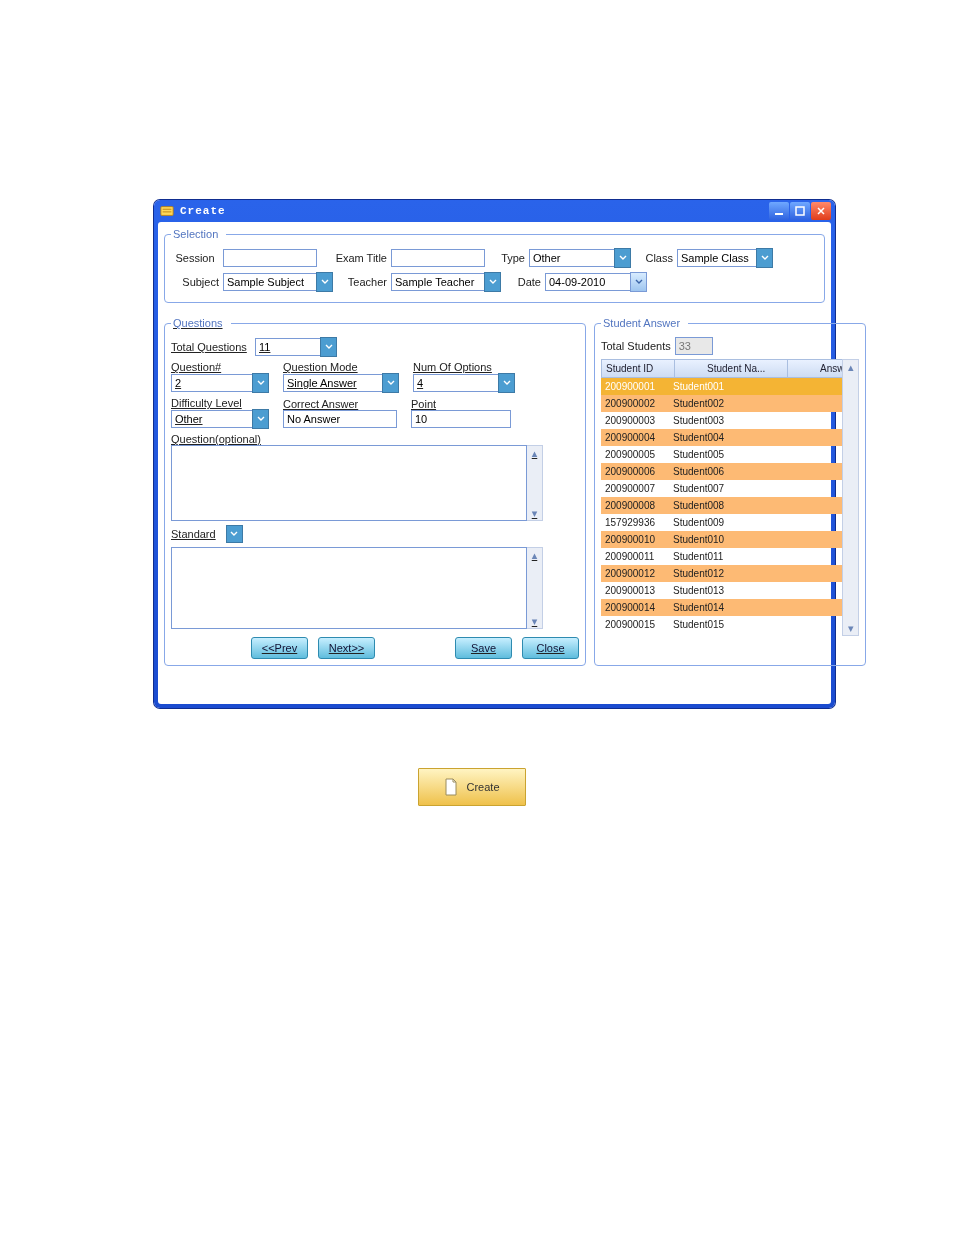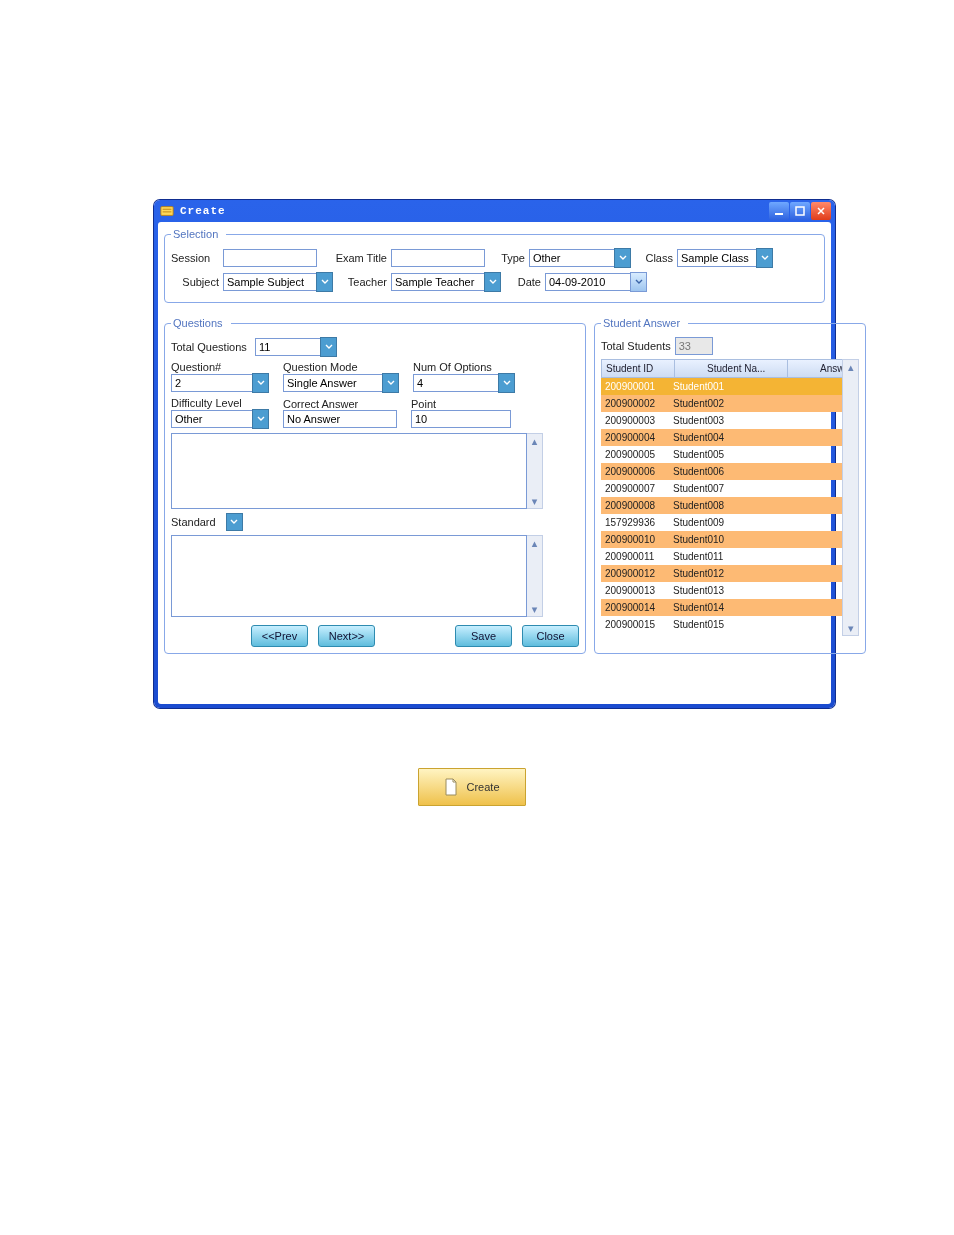--- a/index.html
+++ b/index.html
@@ -21,21 +21,21 @@
   .row{display:flex;align-items:center;gap:4px;margin:4px 0;}
   .lbl{font-size:11px;color:#222;}
   .tbox{height:16px;border:1px solid #7a9ad6;background:#fff;font-size:11px;padding:0 3px;}
   .ro{background:#e8e8e8;color:#777;}
   .dd{display:flex;align-items:center;}
   .ddbtn{width:15px;height:18px;background:#4c9dd1;display:flex;align-items:center;justify-content:center;border:1px solid #3d7aa6;margin-left:-1px;}
   .ddbtn.small{height:16px;}
   .ddbtn svg,.datebtn svg{display:block;}
   .datebtn{width:15px;height:18px;background:linear-gradient(#d8ecff,#9ec5ef);border:1px solid #7a9ad6;margin-left:-1px;display:flex;align-items:center;justify-content:center;}
   .twocol{display:flex;gap:8px;}
-  .qcol{flex:1;}
+  .qcol{flex:1;text-decoration:underline;}
   .anscol{width:235px;}
   .ta{width:350px;height:70px;border:1px solid #7a9ad6;resize:none;}
   .tawrap{display:flex;}
   .tascroll{width:15px;background:#eaeef6;border:1px solid #c3cfe6;border-left:none;display:flex;flex-direction:column;justify-content:space-between;}
   .sbtn{height:14px;display:flex;align-items:center;justify-content:center;color:#6b86b7;}
   
   .btnrow{display:flex;gap:10px;margin-top:8px;padding-left:80px;}
   .btn{width:55px;height:20px;background:linear-gradient(#c7efff,#5fbddd);border:1px solid #2e8bb0;border-radius:3px;
        display:flex;align-items:center;justify-content:center;font-size:11px;color:#113;}
   .btn.save{margin-left:70px;}
@@ -84,21 +84,21 @@
               <path d="M2 2l6 6M8 2l-6 6" stroke="#fff" stroke-width="1.5"></path>
             </svg>
           </div>
       </div>
     </div>
     <div class="client">
 
       <fieldset>
         <legend>Selection</legend>
         <div class="row">
-          <span class="lbl" style="width:48px;text-align:left">Session</span>
+          <span class="lbl" style="width:48px;text-align:center">Session</span>
           <input class="tbox" style="width: 86px;" value="">
           <span class="lbl" style="width:66px;text-align:right">Exam Title</span>
           <input class="tbox" style="width: 86px;" value="">
           <span class="lbl" style="width:36px;text-align:right">Type</span>
           <span class="dd">
               <input class="tbox" style="width: 78px;" value="Other">
               <span class="ddbtn">
                 <svg width="8" height="6">
                   <path d="M1 1l3 3 3-3" fill="none" stroke="#fff" stroke-width="1.4"></path>
                 </svg>
@@ -209,20 +209,21 @@
             </div>
             <div>
               <div class="lbl">Correct Answer</div>
               <input class="tbox" style="width: 106px;" value="No Answer">
             </div>
             <div>
               <div class="lbl">Point</div>
               <input class="tbox" style="width: 92px;" value="10">
             </div>
           </div>
+          <div class="lbl" style="margin-top:4px">Question(optional)</div>
           <div class="tawrap">
             <textarea class="ta" style=""></textarea>
             <div class="tascroll">
               <div class="sbtn">▴</div>
               <div class="sbtn">▾</div>
             </div>
           </div>
           <div class="row" style="margin-top:4px">
             <span class="lbl">Standard</span>
             <span class="ddbtn small" style="margin-left:6px">

